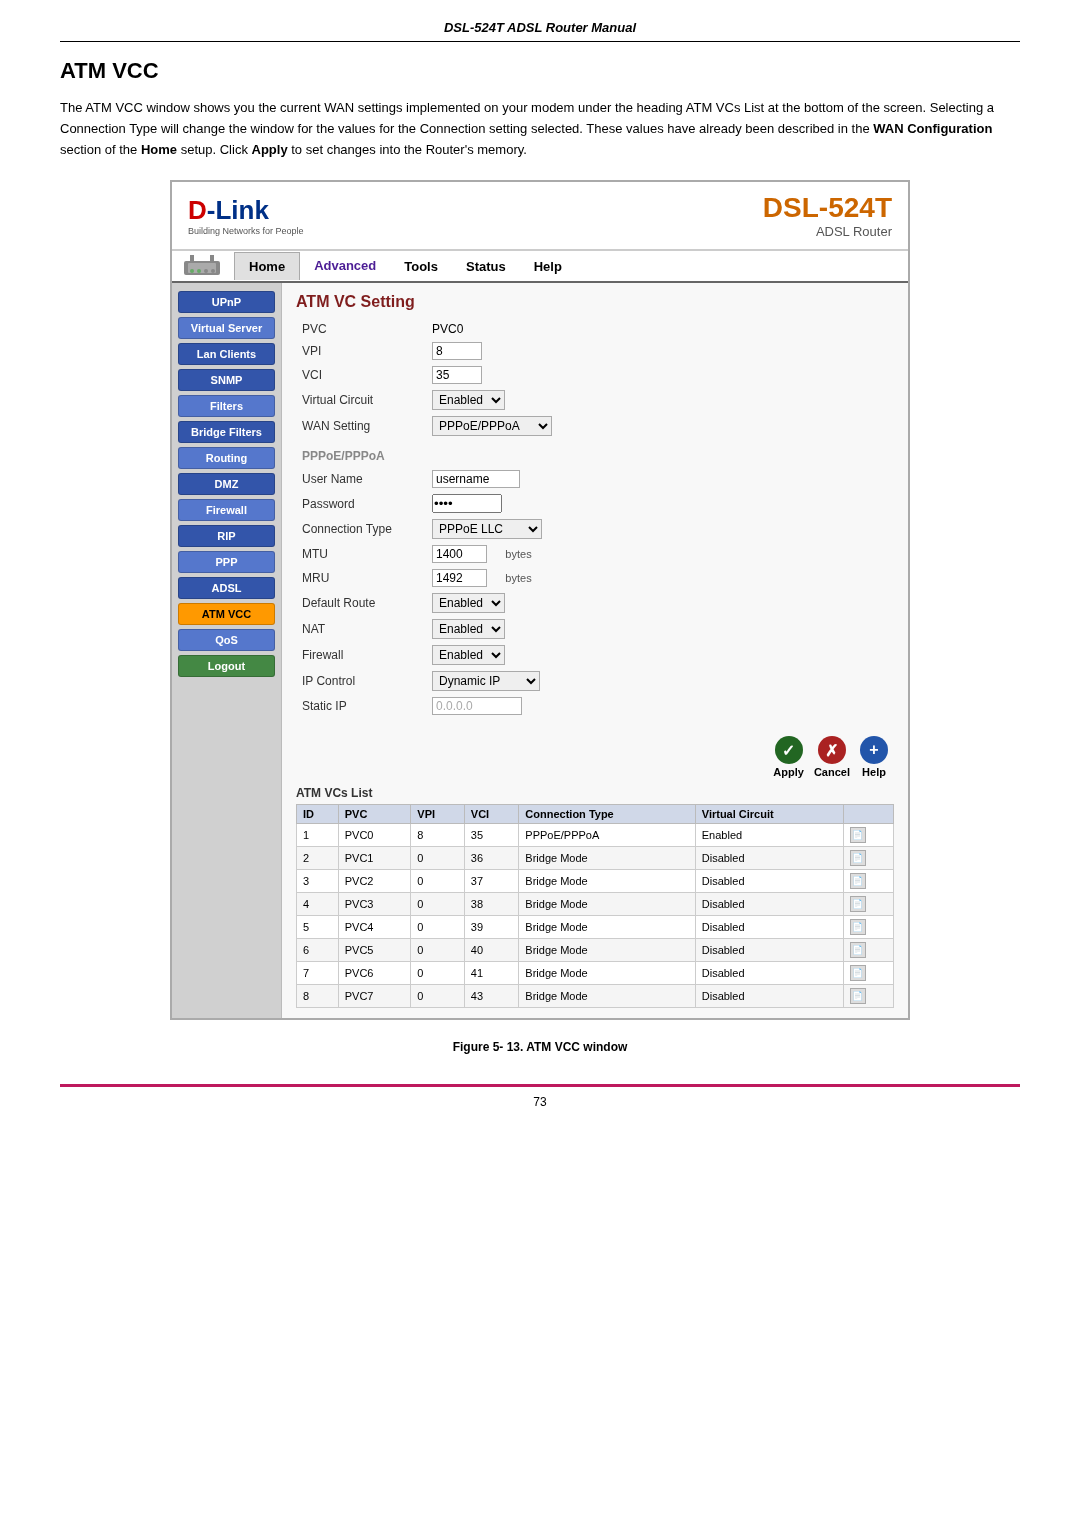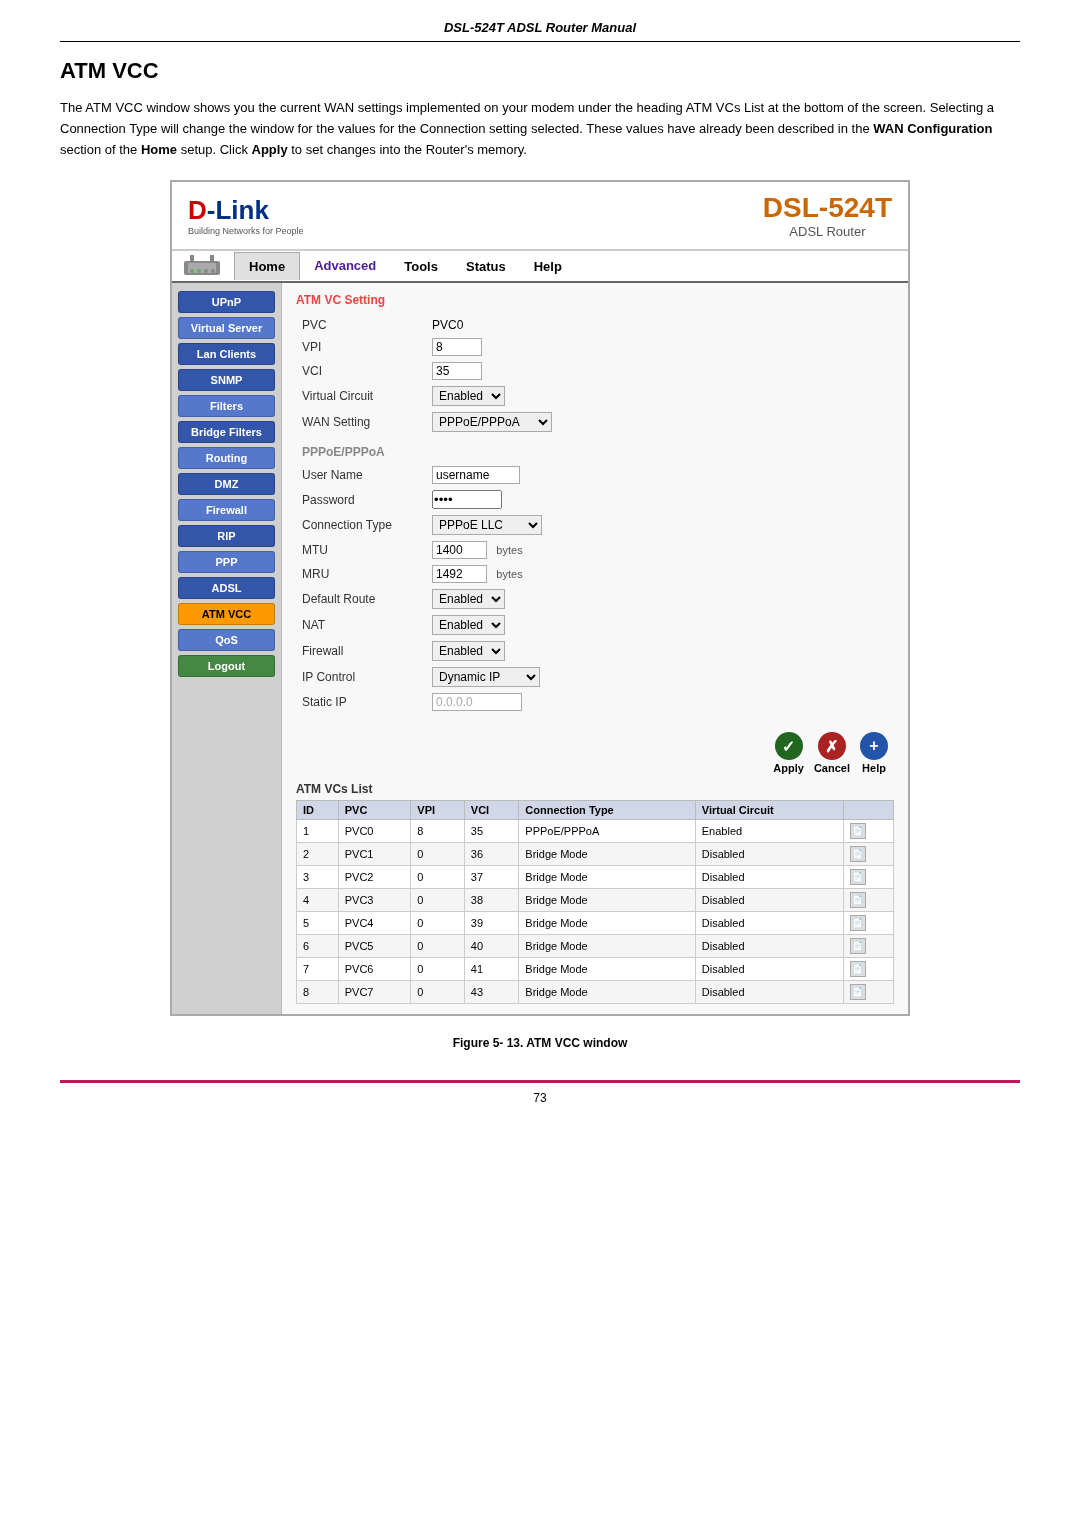--- a/index.html
+++ b/index.html
@@ -69,21 +69,20 @@
       text-align: right;
     }
     .router-model .model-num {
       font-size: 28px;
       font-weight: bold;
       color: #cc6600;
     }
     .router-model .model-sub {
       font-size: 13px;
       color: #555;
-      text-align: center;
     }
 
     
     .nav-bar {
       background: #fff;
       display: flex;
       align-items: center;
       border-bottom: 2px solid #666;
       padding: 0 10px;
       gap: 0;
@@ -142,23 +141,23 @@
     .sb-active { background: #ff9900; color: #000; }
 
     
     .content-panel {
       flex: 1;
       padding: 10px 14px;
       background: #f8f8f8;
     }
     .section-title {
       font-weight: bold;
-      font-size: 12px;
+      font-size: 16px;
       margin-bottom: 8px;
-      color: #ef4444;
+      color: #7f1d1d;
     }
     .form-table {
       width: 100%;
       border-collapse: collapse;
       margin-bottom: 10px;
     }
     .form-table td {
       padding: 3px 6px;
       font-size: 12px;
       vertical-align: middle;
@@ -181,21 +180,21 @@
     .pppoe-section-title {
       font-weight: bold;
       font-size: 12px;
       color: #888;
       margin: 6px 0 4px 0;
       padding-left: 6px;
     }
     .bytes-label {
       font-size: 11px;
       color: #555;
-      margin-left: 6px;
+      margin-left: 15px;
     }
 
     
     .action-row {
       display: flex;
       align-items: center;
       justify-content: flex-end;
       gap: 10px;
       padding: 8px 6px;
     }

